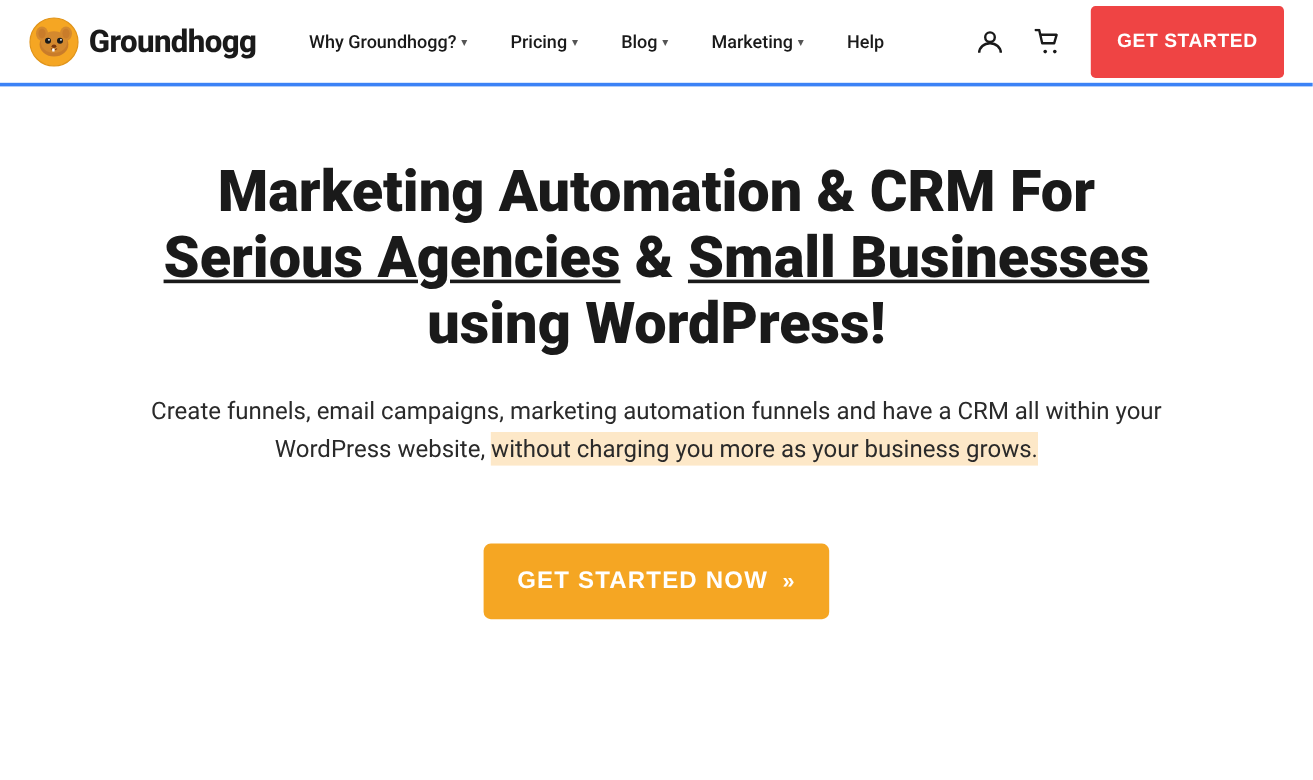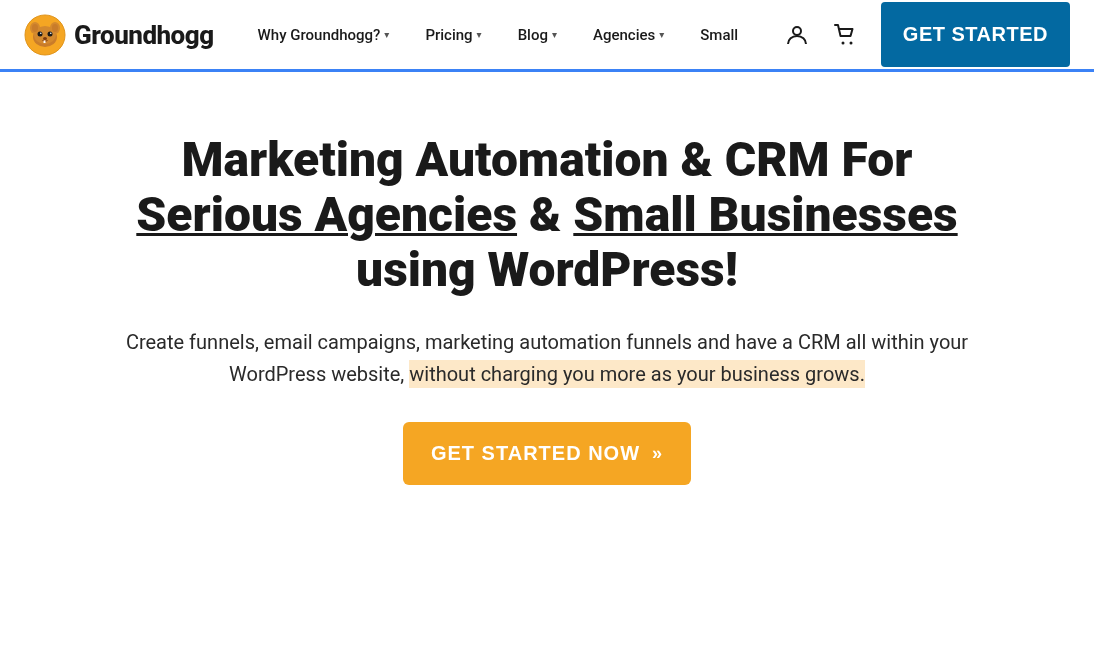--- a/index.html
+++ b/index.html
@@ -80,25 +80,25 @@
       color: #333;
       font-size: 20px;
       display: flex;
       align-items: center;
       justify-content: center;
       width: 32px;
       height: 32px;
     }
 
     .btn-get-started {
-      background: #0369a1;
+      background: #ef4444;
       color: #fff;
       border: none;
       padding: 21px 22px;
-      font-size: 20px;
+      font-size: 16px;
       font-weight: 800;
       letter-spacing: 0.5px;
       border-radius: 4px;
       cursor: pointer;
       text-transform: uppercase;
       white-space: nowrap;
     }
 
     
     .hero {
@@ -123,21 +123,21 @@
     .hero-title .underline {
       text-decoration: underline;
       text-decoration-thickness: 3px;
     }
 
     .hero-subtitle {
       font-size: 20px;
       color: #2a2a2a;
       line-height: 1.6;
       max-width: 860px;
-      margin-bottom: 32px;
+      margin-bottom: 63px;
     }
 
     .hero-subtitle .highlight {
       background-color: #fde8c8;
       padding: 2px 0;
     }
 
     .btn-cta-primary {
       background: #f5a623;
       color: #fff;
@@ -228,25 +228,25 @@
     </a>
     <a class="nav-item" href="#">
       <span>Pricing</span>
       <span class="chevron">▾</span>
     </a>
     <a class="nav-item" href="#">
       <span>Blog</span>
       <span class="chevron">▾</span>
     </a>
     <a class="nav-item" href="#">
-      <span>Agencies</span>
-      <span class="chevron">▾</span>
-    </a>
-    <a class="nav-item" href="#">
-      <span>Small</span>
+      <span>Marketing</span>
+      <span class="chevron">▾</span>
+    </a>
+    <a class="nav-item" href="#">
+      <span>Help</span>
     </a>
   </div>
 
   <div class="nav-icons">
     <span class="nav-icon-btn">
 
       <svg width="22" height="22" viewBox="0 0 22 22" fill="none" xmlns="http://www.w3.org/2000/svg">
         <circle cx="11" cy="7" r="4" stroke="#1a1a1a" stroke-width="2"></circle>
         <path d="M2 20c0-4.418 4.03-8 9-8s9 3.582 9 8" stroke="#1a1a1a" stroke-width="2"></path>
       </svg>

